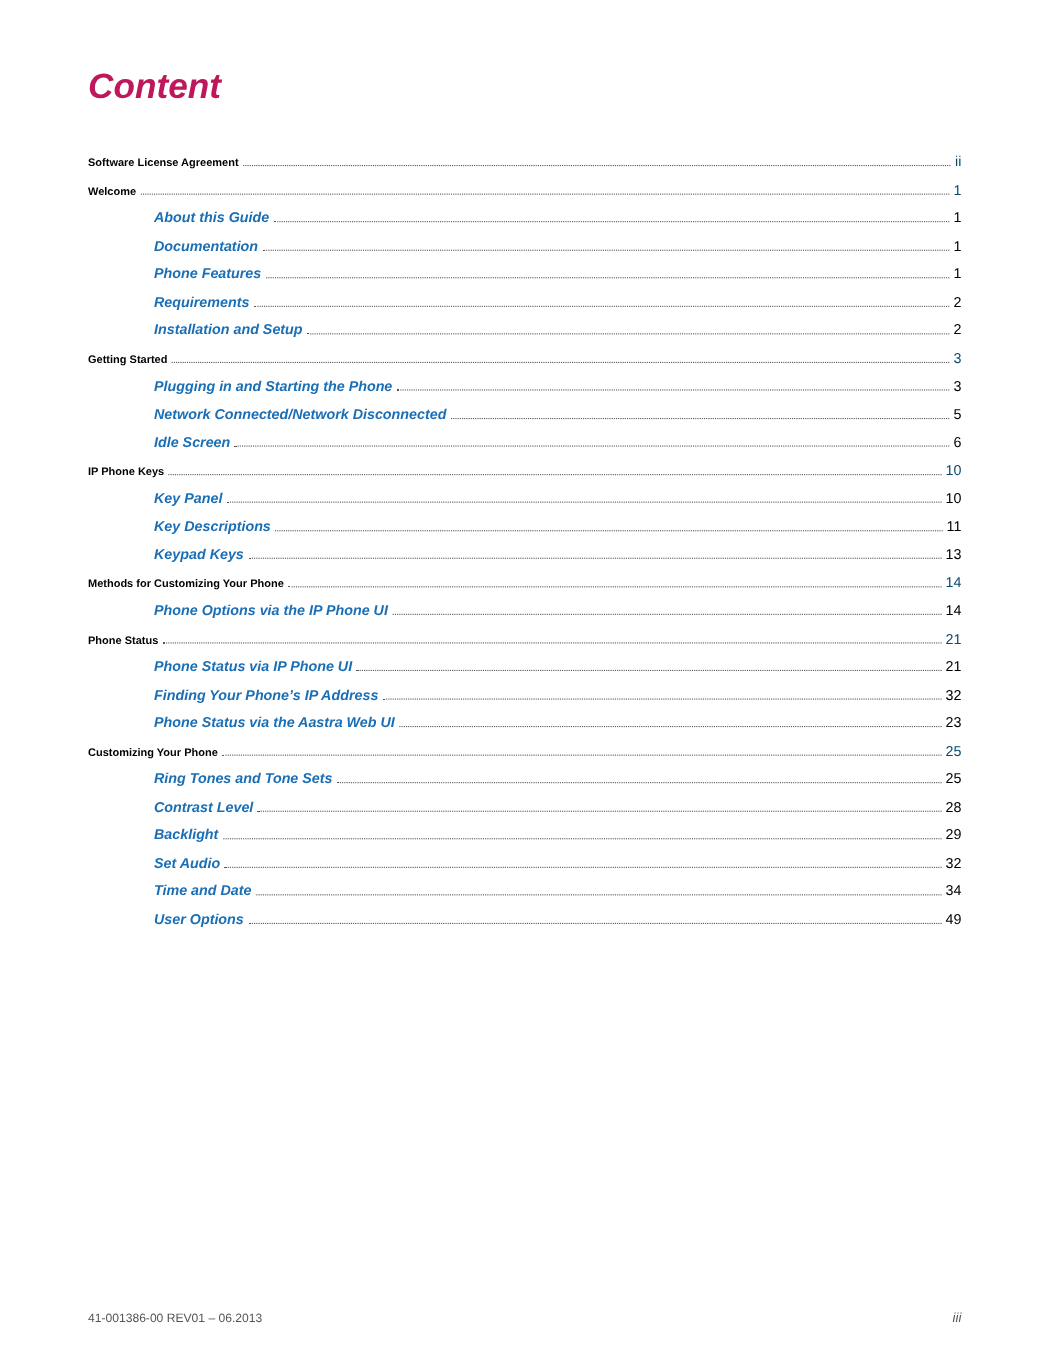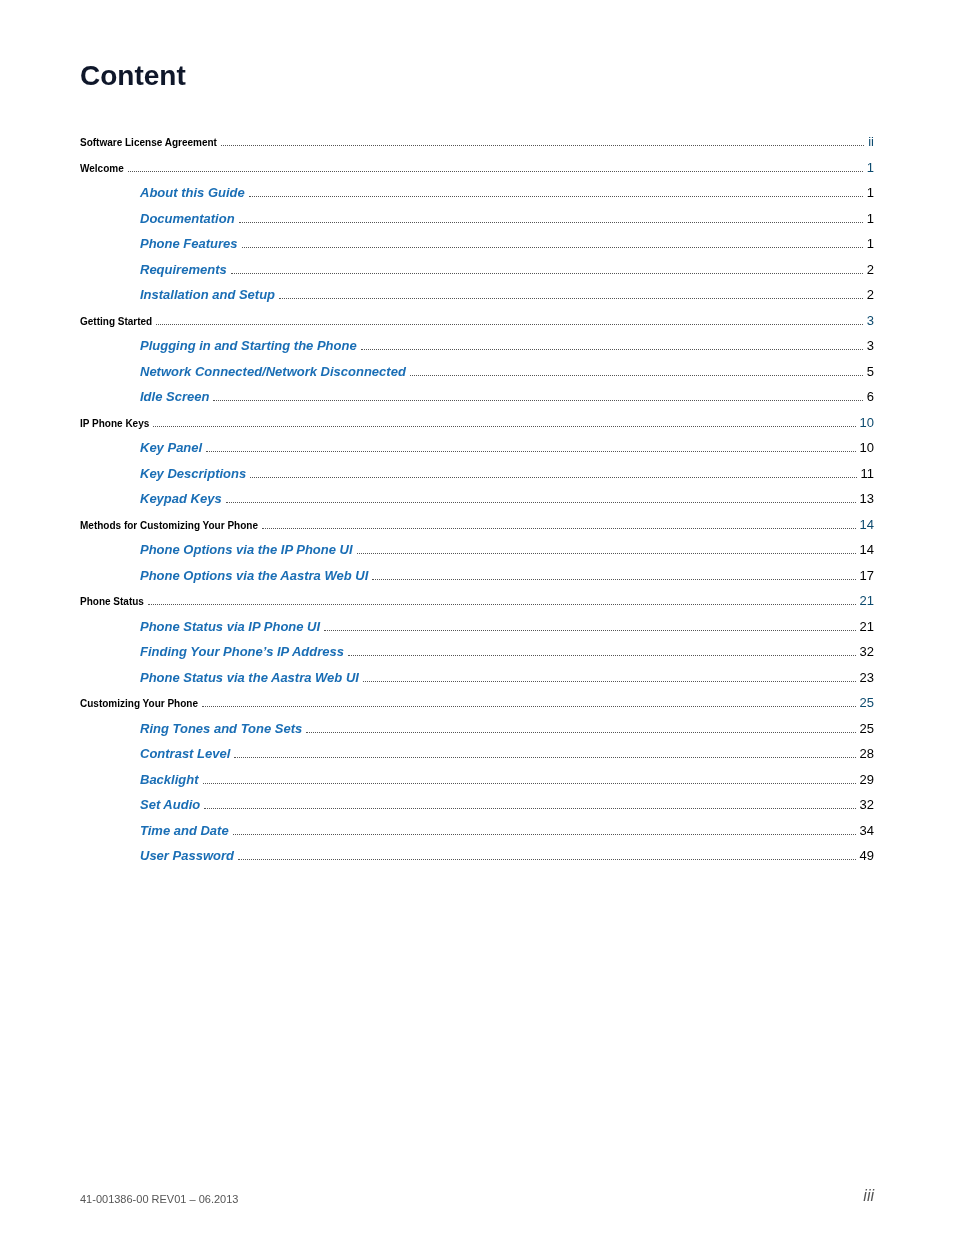--- a/index.html
+++ b/index.html
@@ -12,25 +12,26 @@
       position: relative;
     }
 
     .page {
       padding: 60px 80px 80px 80px;
       position: relative;
       min-height: 1235px;
     }
 
     h1.content-title {
-      font-size: 28px;
+      font-size: 32px;
       font-weight: 900;
-      color: #0f172a;
+      color: #be185d;
       margin-bottom: 40px;
       font-family: Arial, sans-serif;
+      font-style: italic;
     }
 
     .toc {
       width: 100%;
     }
 
     .toc-entry {
       display: flex;
       align-items: baseline;
       margin-bottom: 6px;
@@ -93,21 +94,21 @@
       align-items: flex-end;
       font-size: 11px;
       color: #555;
     }
 
     .footer-doc {
       font-size: 11px;
     }
 
     .footer-page {
-      font-size: 16px;
+      font-size: 12px;
       font-style: italic;
     }
   </style>
 </head>
 <body>
 
 <div class="page">
   <h1 class="content-title">Content</h1>
 
   <div class="toc">
@@ -189,25 +190,20 @@
       <div class="toc-entry level1">
         <span class="toc-label">Methods for Customizing Your Phone</span>
         <span class="toc-dots"></span>
         <span class="toc-page">14</span>
       </div>
       <div class="toc-entry level2">
         <span class="toc-label">Phone Options via the IP Phone UI</span>
         <span class="toc-dots"></span>
         <span class="toc-page">14</span>
       </div>
-      <div class="toc-entry level2">
-        <span class="toc-label">Phone Options via the Aastra Web UI</span>
-        <span class="toc-dots"></span>
-        <span class="toc-page">17</span>
-      </div>
       <div class="toc-entry level1">
         <span class="toc-label">Phone Status</span>
         <span class="toc-dots"></span>
         <span class="toc-page">21</span>
       </div>
       <div class="toc-entry level2">
         <span class="toc-label">Phone Status via IP Phone UI</span>
         <span class="toc-dots"></span>
         <span class="toc-page">21</span>
       </div>
@@ -245,21 +241,21 @@
         <span class="toc-label">Set Audio</span>
         <span class="toc-dots"></span>
         <span class="toc-page">32</span>
       </div>
       <div class="toc-entry level2">
         <span class="toc-label">Time and Date</span>
         <span class="toc-dots"></span>
         <span class="toc-page">34</span>
       </div>
       <div class="toc-entry level2">
-        <span class="toc-label">User Password</span>
+        <span class="toc-label">User Options</span>
         <span class="toc-dots"></span>
         <span class="toc-page">49</span>
       </div>
     </div>
 
   <div class="footer">
     <span class="footer-doc">41-001386-00 REV01 – 06.2013</span>
     <span class="footer-page">iii</span>
   </div>
 </div>

